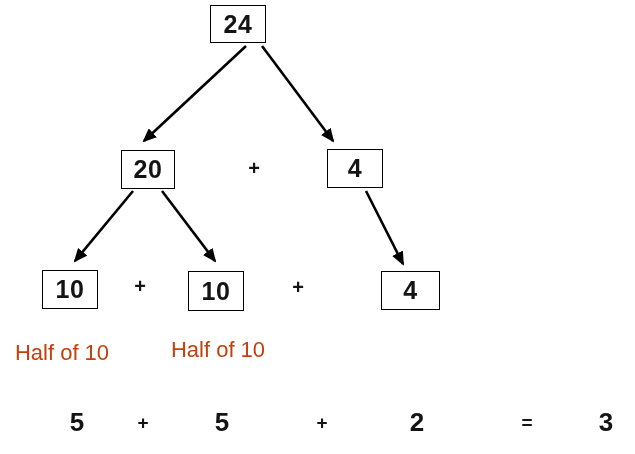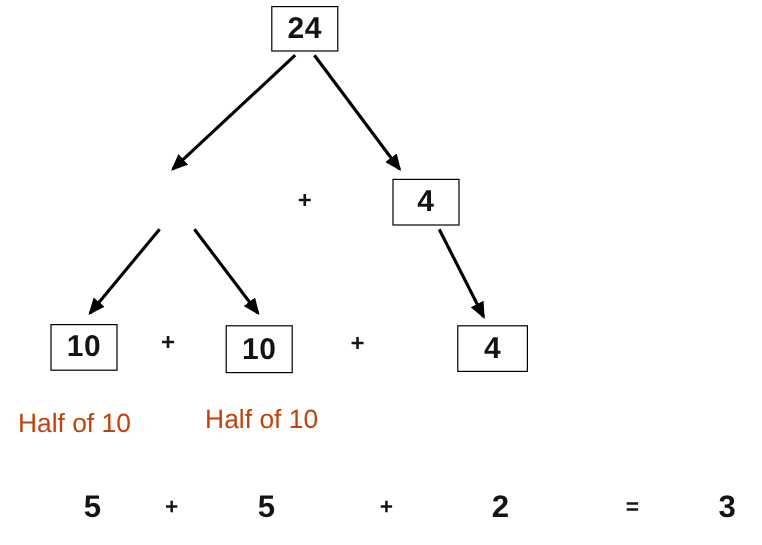--- a/index.html
+++ b/index.html
@@ -23,21 +23,21 @@
     background: #ffffff;
     border: 1.6px solid #000000;
     display: flex;
     align-items: center;
     justify-content: center;
     font-weight: bold;
     font-size: 25px;
     color: #141414;
     letter-spacing: 0.5px;
   }
-  #n-root { left: 226px; top: 5px;   width: 56px; height: 38px; }
+  #n-root { left: 210px; top: 5px;   width: 56px; height: 38px; }
   #n-20   { left: 121px; top: 150px; width: 54px; height: 39px; }
   #n-4a   { left: 327px; top: 149px; width: 56px; height: 39px; }
   #n-10a  { left: 42px;  top: 270px; width: 56px; height: 39px; }
   #n-10b  { left: 188px; top: 271px; width: 56px; height: 40px; }
   #n-4b   { left: 381px; top: 271px; width: 59px; height: 39px; }
 
   .op {
     position: absolute;
     transform: translate(-50%, -50%);
     font-weight: bold;
@@ -89,20 +89,21 @@
     </defs>
     <line x1="246" y1="46" x2="144" y2="141" stroke="#000" stroke-width="2.6" marker-end="url(#ah)"></line>
     <line x1="262" y1="46" x2="333" y2="141" stroke="#000" stroke-width="2.6" marker-end="url(#ah)"></line>
     <line x1="133" y1="191" x2="75" y2="261" stroke="#000" stroke-width="2.6" marker-end="url(#ah)"></line>
     <line x1="162" y1="191" x2="215" y2="261" stroke="#000" stroke-width="2.6" marker-end="url(#ah)"></line>
     <line x1="366" y1="191" x2="403" y2="264" stroke="#000" stroke-width="2.6" marker-end="url(#ah)"></line>
   </svg>
 
   <div class="node" id="n-root">24</div>
 
+  <div class="node" id="n-20">20</div>
   <span class="op" id="op-l2">+</span>
   <div class="node" id="n-4a">4</div>
 
   <div class="node" id="n-10a">10</div>
   <span class="op" id="op-l3a">+</span>
   <div class="node" id="n-10b">10</div>
   <span class="op" id="op-l3b">+</span>
   <div class="node" id="n-4b">4</div>
 
   <span class="caption" id="cap-1">Half of 10</span>

